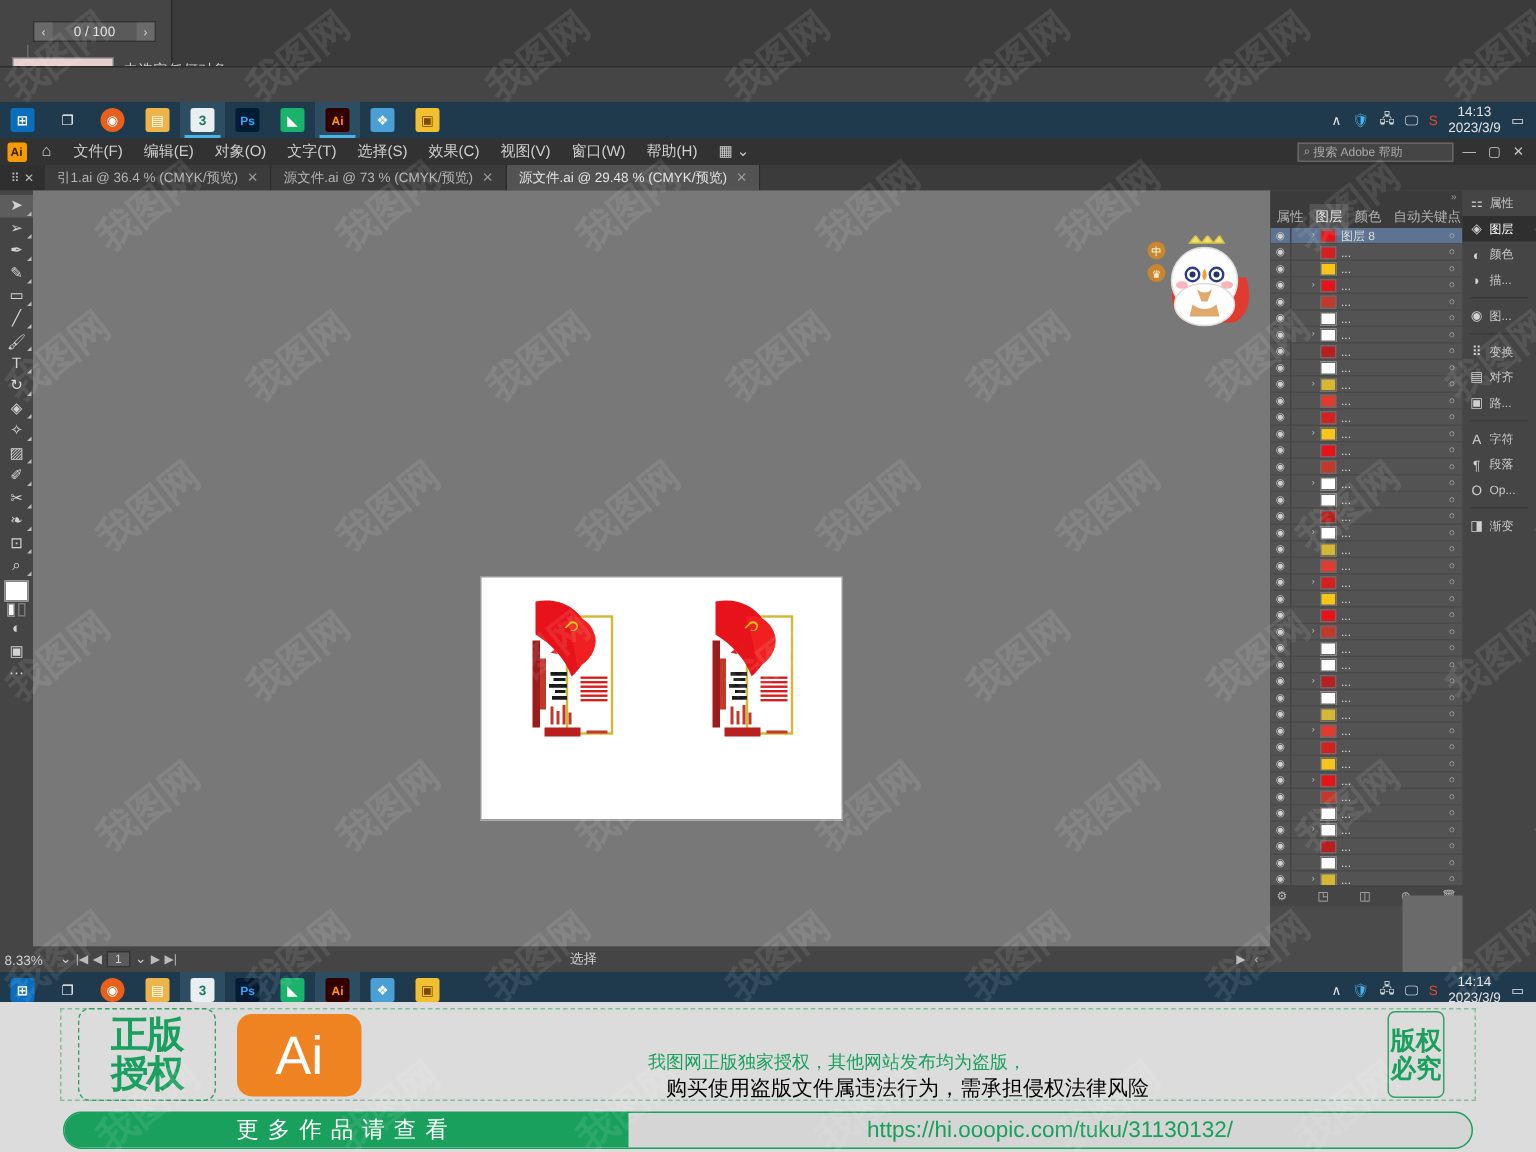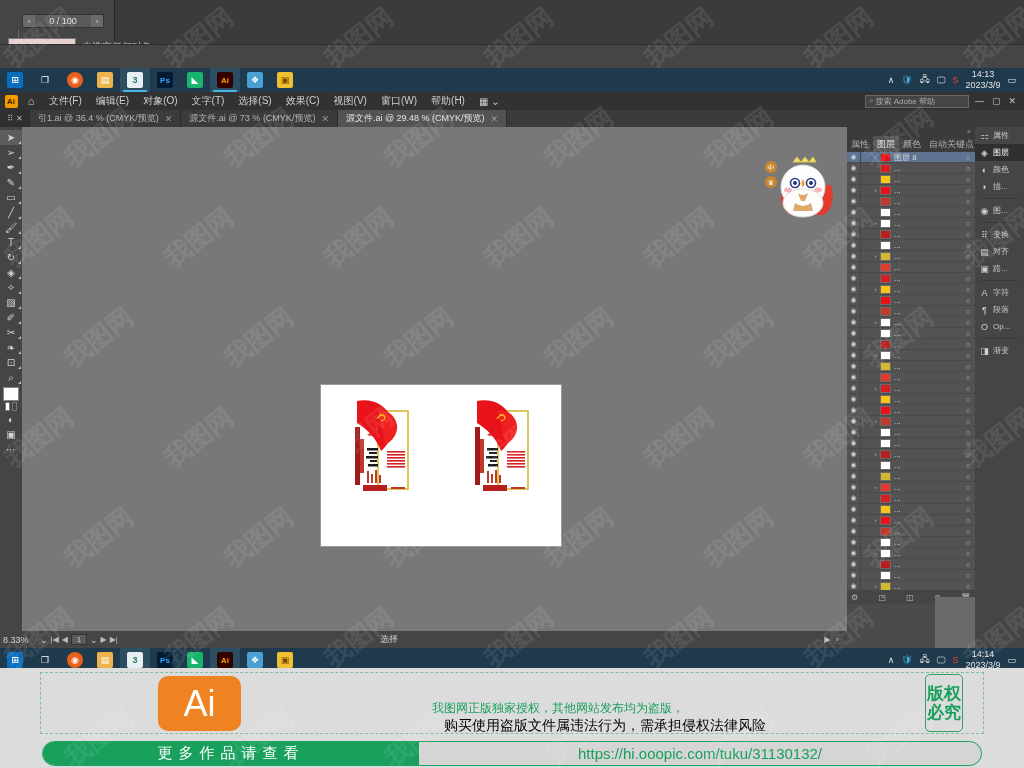--- a/index.html
+++ b/index.html
@@ -893,20 +893,24 @@
       <span class="tray-clock">
         <div>14:14</div>
         <div>2023/3/9</div>
       </span>
       <span>▭</span>
     </div>
   </div>
 
   <div class="banner">
     <div class="banner-dash"></div>
+    <div class="badge-zhengban">
+      <span class="bz-line">正版</span>
+      <span class="bz-line">授权</span>
+    </div>
     <div class="badge-ai">Ai</div>
     <div class="badge-banquan">
       <span>版权</span>
       <span>必究</span>
     </div>
   </div>
   <div class="sub1">我图网正版独家授权，其他网站发布均为盗版，</div>
   <div class="sub2">购买使用盗版文件属违法行为，需承担侵权法律风险</div>
   <div class="urlbar">
     <div class="urlbar-left">更多作品请查看</div>

